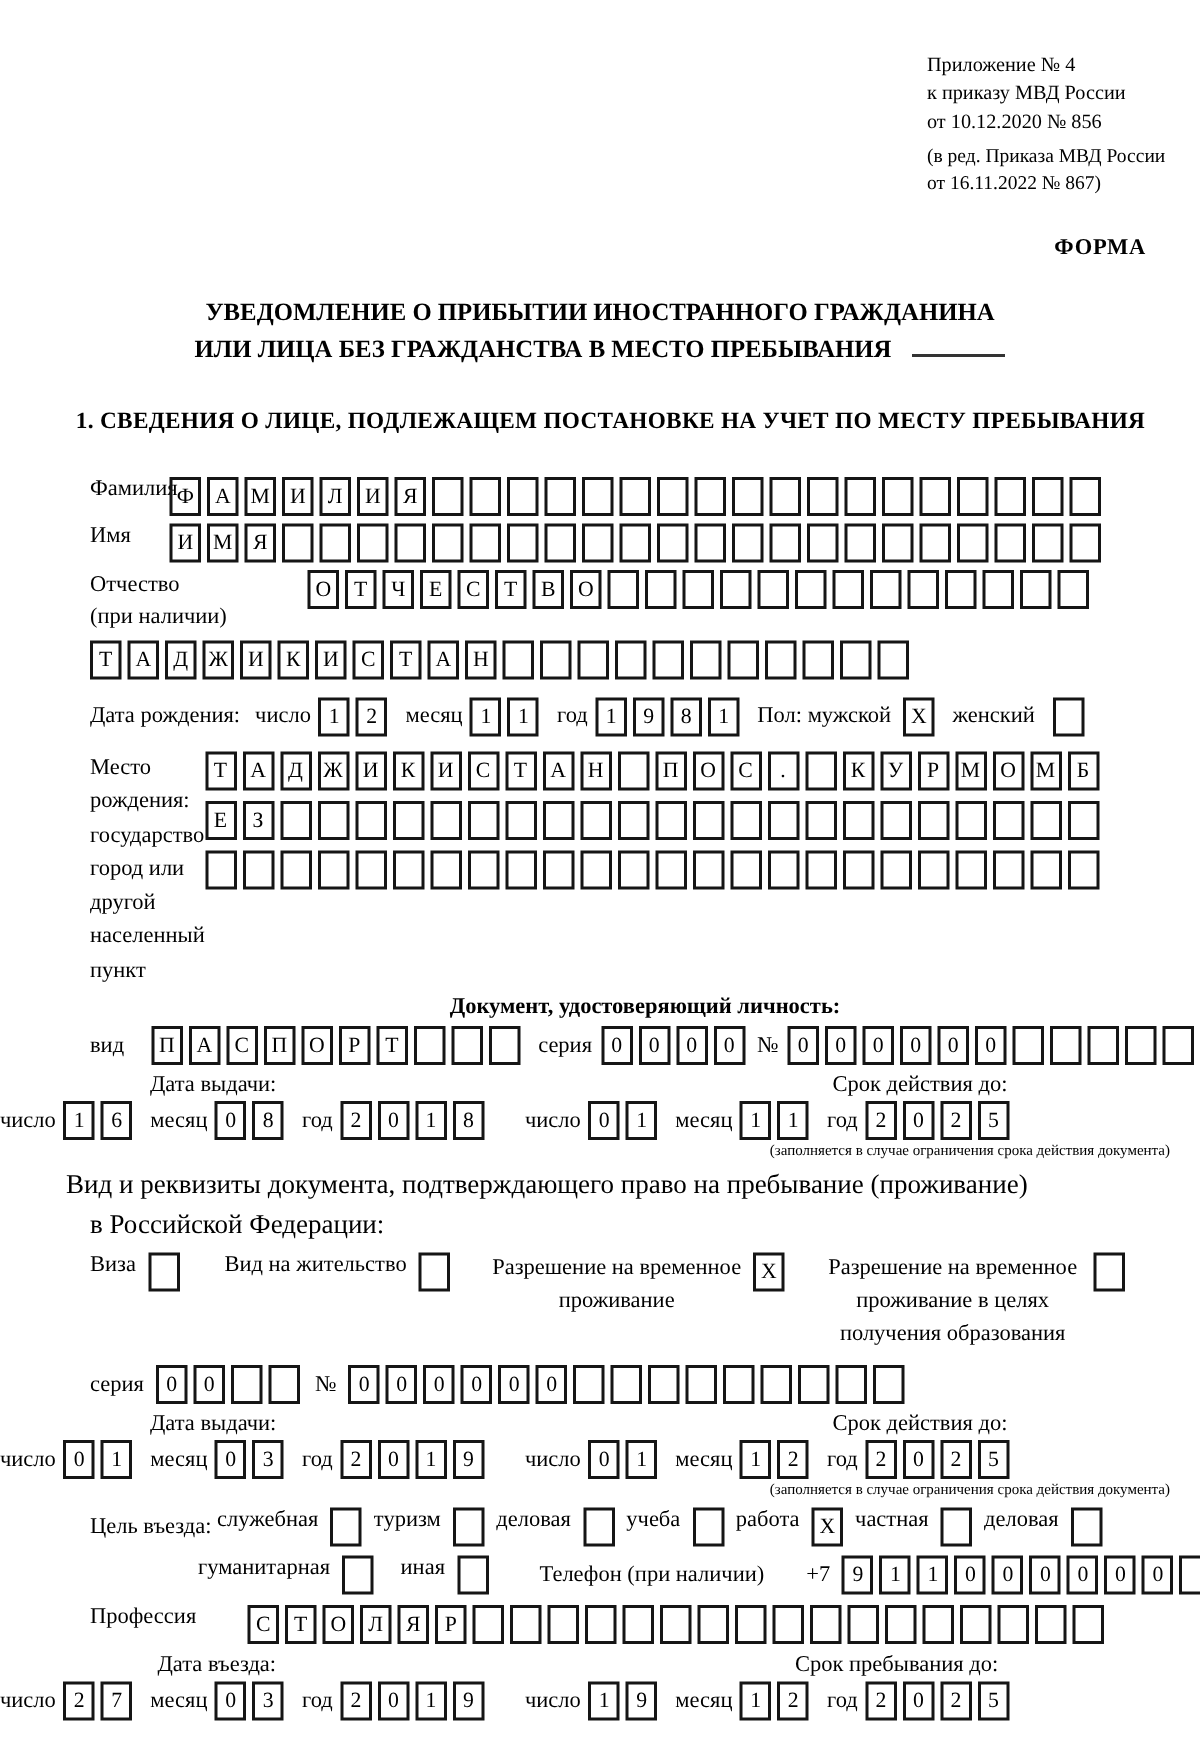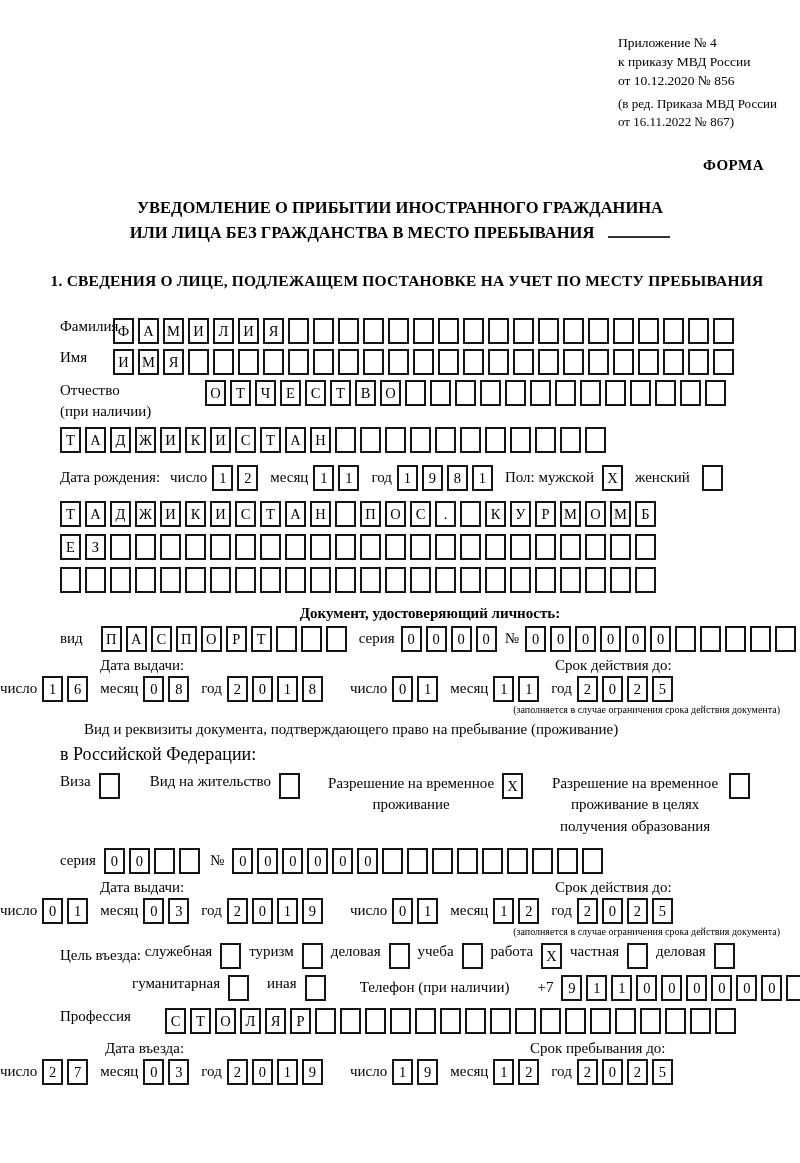--- a/index.html
+++ b/index.html
@@ -210,20 +210,26 @@
     <span class="cells" style="margin:0 8px;">
         <span class="cell">X</span>
       </span>
     <span class="lbl">женский</span>
     <span class="cells" style="margin:0 0 0 12px;">
         <span class="cell"></span>
       </span>
   </div>
 
   <div class="row cellstack" style="margin-top:10px;">
+    <span class="lblcol" style="width:145px;line-height:22.5px;">
+      <div>Место рождения:</div>
+      <div>государство</div>
+      <div>город или другой</div>
+      <div>населенный пункт</div>
+    </span>
     <span>
       <div class="cells">
           <span class="cell">Т</span>
           <span class="cell">А</span>
           <span class="cell">Д</span>
           <span class="cell">Ж</span>
           <span class="cell">И</span>
           <span class="cell">К</span>
           <span class="cell">И</span>
           <span class="cell">С</span>
@@ -381,21 +387,21 @@
             <span class="cell">2</span>
             <span class="cell">0</span>
             <span class="cell">2</span>
             <span class="cell">5</span>
           </span>
       </span>
     </div>
   </div>
   <div class="note" style="text-align:right;margin:2px 20px 6px 0;">(заполняется в случае ограничения срока действия документа)</div>
 
-  <div style="margin-left:84px;font-size:15px;">Вид и реквизиты документа, подтверждающего право на пребывание (проживание)</div>
+  <div style="margin-left:44px;font-size:18px;">Вид и реквизиты документа, подтверждающего право на пребывание (проживание)</div>
   <div style="margin-left:60px;font-size:18px;margin-top:6px;">в Российской Федерации:</div>
 
   <div class="row" style="margin-top:8px;">
     <span class="opt">
       <span class="lbl">Виза</span>
       <span class="cells">
           <span class="cell"></span>
         </span>
     </span>
     <span class="opt" style="margin-left:26px;">

